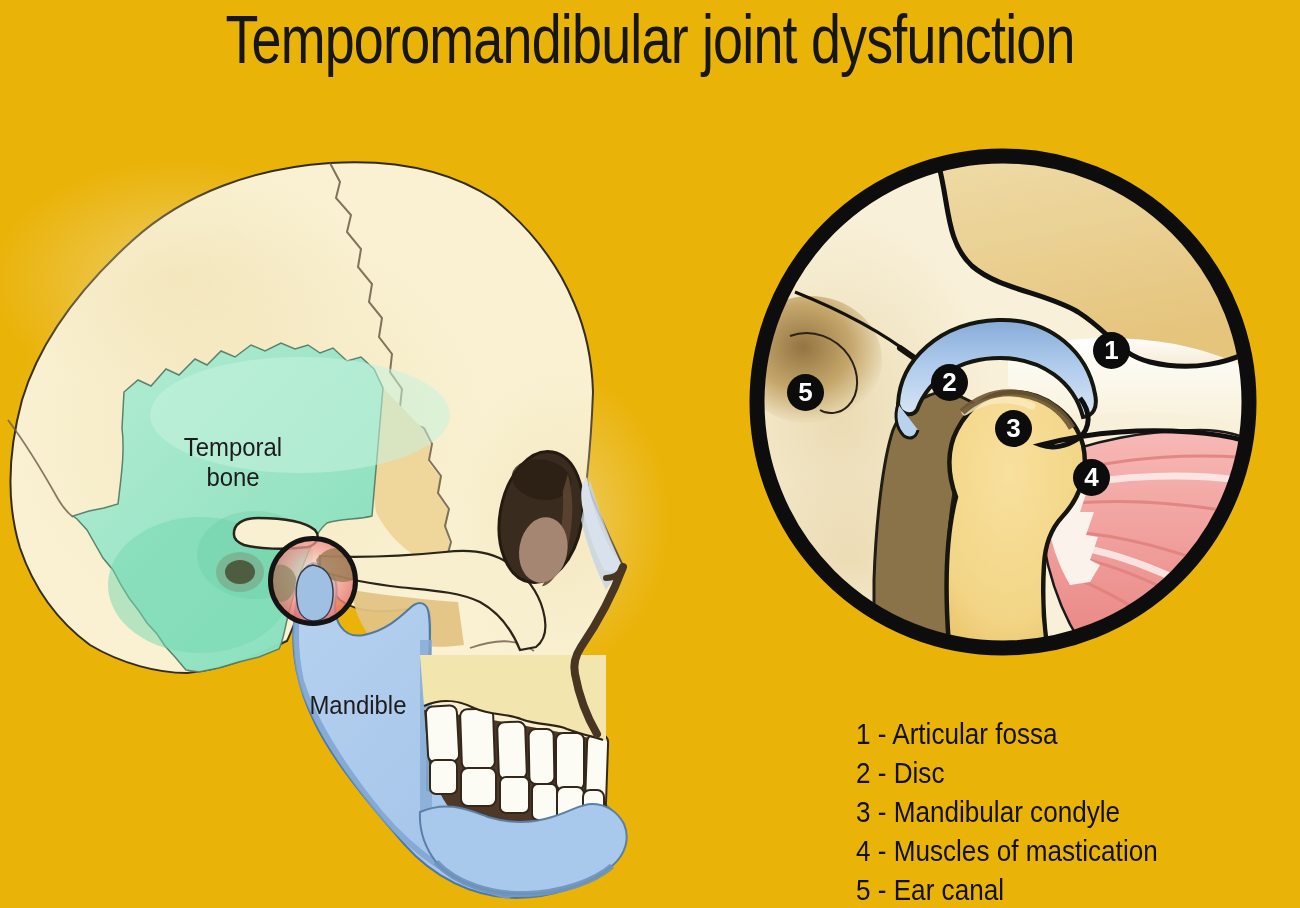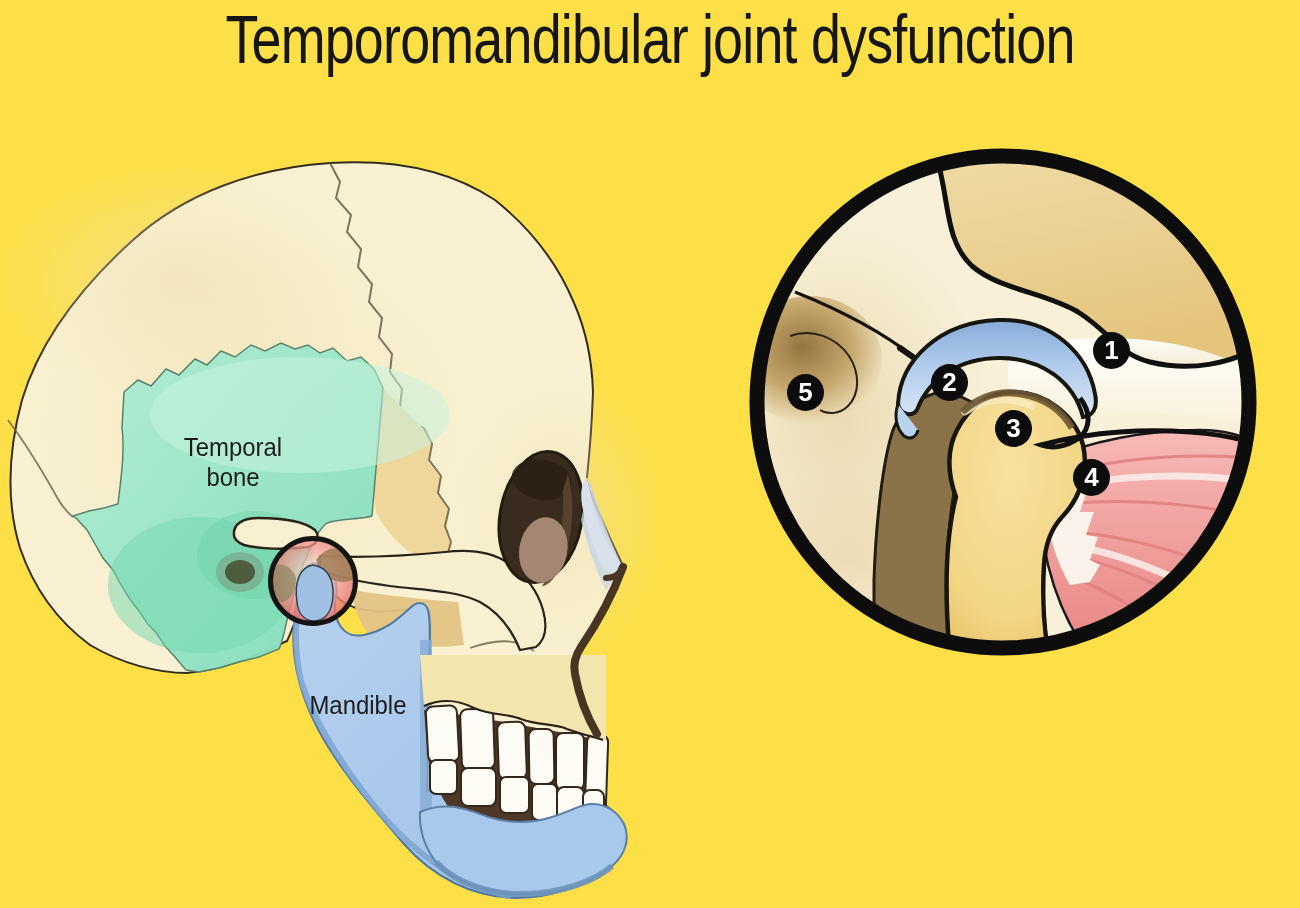--- a/index.html
+++ b/index.html
@@ -1,16 +1,16 @@
 <!DOCTYPE html>
 <html><head>
 <meta charset="utf-8">
 <style>
   html,body{margin:0;padding:0;background:#ffffff;}
-  .stage{position:relative;width:1300px;height:908px;background:#fde047;overflow:hidden;
+  .stage{position:relative;width:1300px;height:908px;background:#eab308;overflow:hidden;
          font-family:"Liberation Sans", sans-serif;}
   .title{position:absolute;top:0;left:0;width:1300px;text-align:center;
          font-size:69px;font-weight:400;color:#161616;letter-spacing:-1px;
          transform:scaleX(0.78);transform-origin:650px 0;white-space:nowrap;}
   .svgwrap{position:absolute;left:0;top:0;width:1300px;height:908px;}
   .bone-label{position:absolute;color:#1c1c1c;font-size:26px;line-height:1.16;
          transform:scaleX(0.92);transform-origin:center;}
   .label-temporal{left:166px;top:432px;width:134px;text-align:center;}
   .label-mandible{left:303px;top:690px;width:160px;text-align:left;white-space:nowrap;}
   .marker{position:absolute;width:37px;height:37px;border-radius:50%;background:#0c0c0c;
@@ -273,14 +273,21 @@
   <div class="marker" style="left:995px;top:410px">
     <span>3</span>
   </div>
   <div class="marker" style="left:1073px;top:459px">
     <span>4</span>
   </div>
   <div class="marker" style="left:787px;top:374px">
     <span>5</span>
   </div>
 
+  <div class="legend">
+    <div class="legend-line">1 - Articular fossa</div>
+    <div class="legend-line">2 - Disc</div>
+    <div class="legend-line">3 - Mandibular condyle</div>
+    <div class="legend-line">4 - Muscles of mastication</div>
+    <div class="legend-line">5 - Ear canal</div>
+  </div>
 
 </div>
 
 </body></html>

